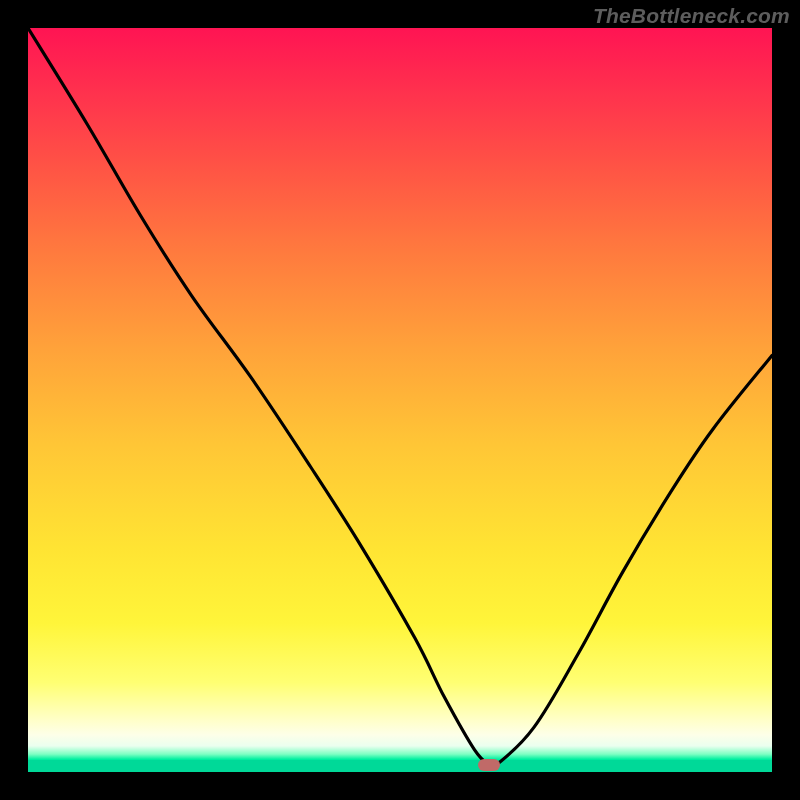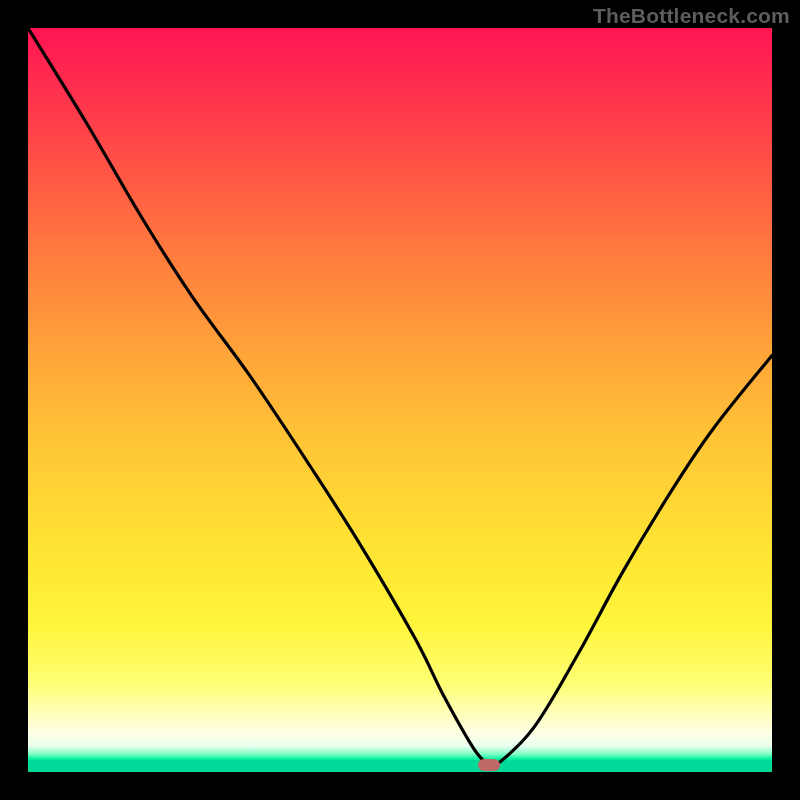--- a/index.html
+++ b/index.html
@@ -9,20 +9,21 @@
     height: 800px;
     background: #000;
     overflow: hidden;
     font-family: Arial, Helvetica, sans-serif;
   }
   .frame {
     position: relative;
     width: 800px;
     height: 748px;
     background: #000;
+    font-style: italic;
   }
   .watermark {
     position: absolute;
     top: 4px;
     right: 10px;
     color: #5d5d5d;
     font-size: 21px;
     font-weight: 600;
     letter-spacing: 0.2px;
     z-index: 10;

